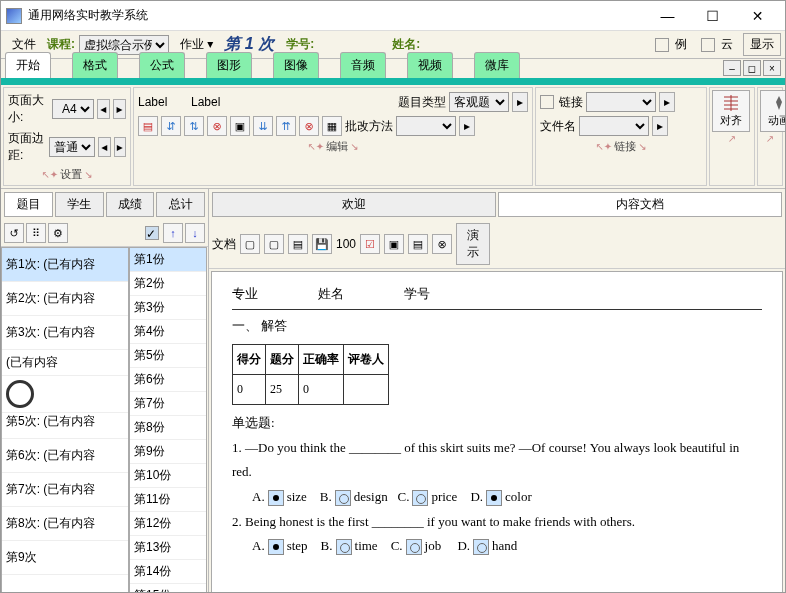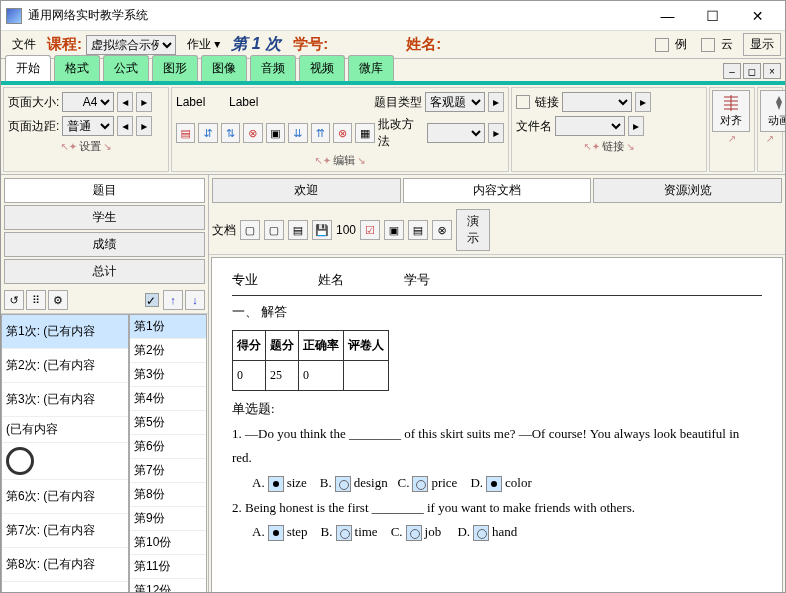--- a/index.html
+++ b/index.html
@@ -4,38 +4,38 @@
 <style>
 * { box-sizing: border-box; margin: 0; padding: 0; }
 body { font-family: "SimSun", "Microsoft YaHei", sans-serif; font-size: 12px; background: #f0f0f0; width: 786px; height: 593px; overflow: hidden; border: 1px solid #999; }
 .titlebar { display: flex; align-items: center; height: 30px; background: #fff; border-bottom: 1px solid #ddd; padding: 0 5px; }
 .titlebar .app-icon { width: 16px; height: 16px; background: linear-gradient(135deg,#46c,#9cf); margin-right: 6px; border:1px solid #888;}
 .titlebar .title { flex: 1; }
 .win-btns { display: flex; gap: 0; }
 .win-btn { width: 45px; height: 28px; display:flex;align-items:center;justify-content:center; cursor: pointer; font-size:14px;}
 .menubar { display:flex; align-items:center; height:28px; background:#f6f3e8; border-bottom:1px solid #bbb; padding:2px 4px; gap:4px;}
 .menu-item { padding:2px 6px; cursor:pointer; border:1px solid transparent;}
-.red-label { color:#c2410c; font-weight:bold; font-size:15px;}
+.red-label { color:#4d7c0f; font-weight:bold; font-size:12px;}
 .blue-italic { color:#248; font-style:italic; font-size:16px; font-weight:bold;}
 select,input[type=text]{ font-size:12px; height:20px; border:1px solid #999;}
 .small-check{ width:14px;height:14px;border:1px solid #999;display:inline-block;vertical-align:middle;margin-right:2px;}
-.tabstrip { display:flex; height:26px; background:#f6f3e8; border-bottom:4px solid #14b8a6; padding:2px 4px 0 4px; gap:3px; align-items:flex-end;}
+.tabstrip { display:flex; height:26px; background:#f6f3e8; border-bottom:7px solid #14b8a6; padding:2px 4px 0 4px; gap:21px; align-items:flex-end;}
 .tab { padding:4px 10px; border:1px solid #aaa; border-bottom:none; background:#86efac; cursor:pointer; border-radius:3px 3px 0 0;}
 .tab.active { background:#fff; }
 .tab-right { margin-left:auto; display:flex; gap:2px; padding-bottom:2px;}
 .small-btn { width:18px; height:16px; border:1px solid #999; background:#eee; display:flex;align-items:center;justify-content:center;font-size:10px;cursor:pointer;}
 .ribbon { display:flex; background:#f6f3e8; border-bottom:1px solid #bbb; padding:2px; gap:2px;}
 .ribbon-group { border:1px solid #ccc; background:#f6f3e8; display:flex; flex-direction:column; padding:2px;}
 .ribbon-row { display:flex; align-items:center; gap:3px; padding:2px;}
 .ribbon-label { text-align:center; font-size:11px; color:#444; padding:1px 0;display:flex;align-items:center;justify-content:center;gap:2px;}
 .tbtn { width:20px; height:20px; border:1px solid #aaa; background:#f5f5f5; display:flex;align-items:center;justify-content:center;cursor:pointer;font-size:11px;}
 .big-btn{ width:38px; height:42px; border:1px solid #aaa; background:#f5f5f5; display:flex;flex-direction:column;align-items:center;justify-content:center;cursor:pointer;font-size:11px; gap:2px;}
 .main { display:flex; height:calc(593px - 30px - 28px - 26px - 68px); }
 .left-pane { width:208px; border-right:1px solid #bbb; display:flex; flex-direction:column; background:#f6f3e8;}
-.left-tabs { display:flex; gap:2px; padding:3px;flex-direction:column;}
+.left-tabs { display:flex; gap:2px; padding:3px;}
 .left-tab { flex:1; text-align:center; padding:3px 0; border:1px solid #aaa; background:#eee; cursor:pointer;}
 .left-tab.active{background:#fff;}
 .left-toolbar{ display:flex; gap:2px; padding:3px; border-bottom:1px solid #ccc;align-items:center;}
 .left-lists { display:flex; flex:1; overflow:hidden;}
 .list1 { width:128px; border:1px solid #aaa; background:#fff; overflow-y:auto;}
 .list2 { width:78px; border:1px solid #aaa; background:#fff; overflow-y:auto;}
 .list-item { padding:8px 4px; border-bottom:1px solid #eee; cursor:pointer; white-space:nowrap; overflow:hidden;font-size:12px;}
 .list-item.selected { background:#cde6ff; }
 .list2 .list-item{ padding:3px 4px;}
 .list1-special{padding:4px;border-bottom:1px solid #eee;display:flex;align-items:center;gap:2px;}
@@ -95,21 +95,21 @@
   <div class="tab">视频</div>
   <div class="tab">微库</div>
   <div class="tab-right">
     <div class="small-btn">–</div>
     <div class="small-btn">◻</div>
     <div class="small-btn">×</div>
   </div>
 </div>
 
 <div class="ribbon">
-  <div class="ribbon-group" style="width:166px;">
+  <div class="ribbon-group" style="width:128px;">
     <div class="ribbon-row">
         <span>页面大小:</span>
         <select style="width:52px;text-align:right;"><option>A4</option></select>
         <div class="tri-btn">◂</div>
         <div class="tri-btn">▸</div>
       </div>
     <div class="ribbon-row">
         <span>页面边距:</span>
         <select style="width:52px;"><option>普通</option></select>
         <div class="tri-btn">◂</div>
@@ -143,21 +143,21 @@
       <span>批改方法</span>
       <select style="width:60px;"></select>
       <div class="tri-btn">▸</div>
     </div>
     <div class="ribbon-label">
         <span class="corner-icon">↖✦</span>
         <span>编辑</span>
         <span class="corner-icon">↘</span>
       </div>
   </div>
-  <div class="ribbon-group" style="width:196px;">
+  <div class="ribbon-group" style="width:172px;">
     <div class="ribbon-row">
         <span class="small-check"></span>
         <span>链接</span>
         <select style="width:70px;"></select>
         <div class="tri-btn">▸</div>
       </div>
     <div class="ribbon-row">
         <span>文件名</span>
         <select style="width:70px;"></select>
         <div class="tri-btn">▸</div>
@@ -213,20 +213,21 @@
       <div class="list1">
         <div class="list-item selected">第1次: (已有内容</div>
         <div class="list-item">第2次: (已有内容</div>
         <div class="list-item">第3次: (已有内容</div>
         <div class="list1-special">
             <span style="flex:1">(已有内容</span>
           </div>
         <div class="list1-special">
             <div class="circle-icon"></div>
           </div>
+        <div class="list-item" style="padding-top:0;">第5次: (已有内容</div>
         <div class="list-item">第6次: (已有内容</div>
         <div class="list-item">第7次: (已有内容</div>
         <div class="list-item">第8次: (已有内容</div>
         <div class="list-item">第9次</div>
       </div>
       <div class="list2">
         <div class="list-item selected">第1份</div>
         <div class="list-item">第2份</div>
         <div class="list-item">第3份</div>
         <div class="list-item">第4份</div>
@@ -243,21 +244,20 @@
         <div class="list-item">第15份</div>
 
       </div>
     </div>
   </div>
 
   <div class="right-pane">
     <div class="right-tabs">
       <div class="left-tab">欢迎</div>
       <div class="left-tab active">内容文档</div>
-      <div class="left-tab">资源浏览</div>
     </div>
     <div class="doc-toolbar">
       <span>文档</span>
       <div class="tbtn">▢</div>
       <div class="tbtn">▢</div>
       <div class="tbtn">▤</div>
       <div class="tbtn">💾</div>
       <span>100</span>
       <div class="tbtn" style="color:#c33;">☑</div>
       <div class="tbtn">▣</div>

